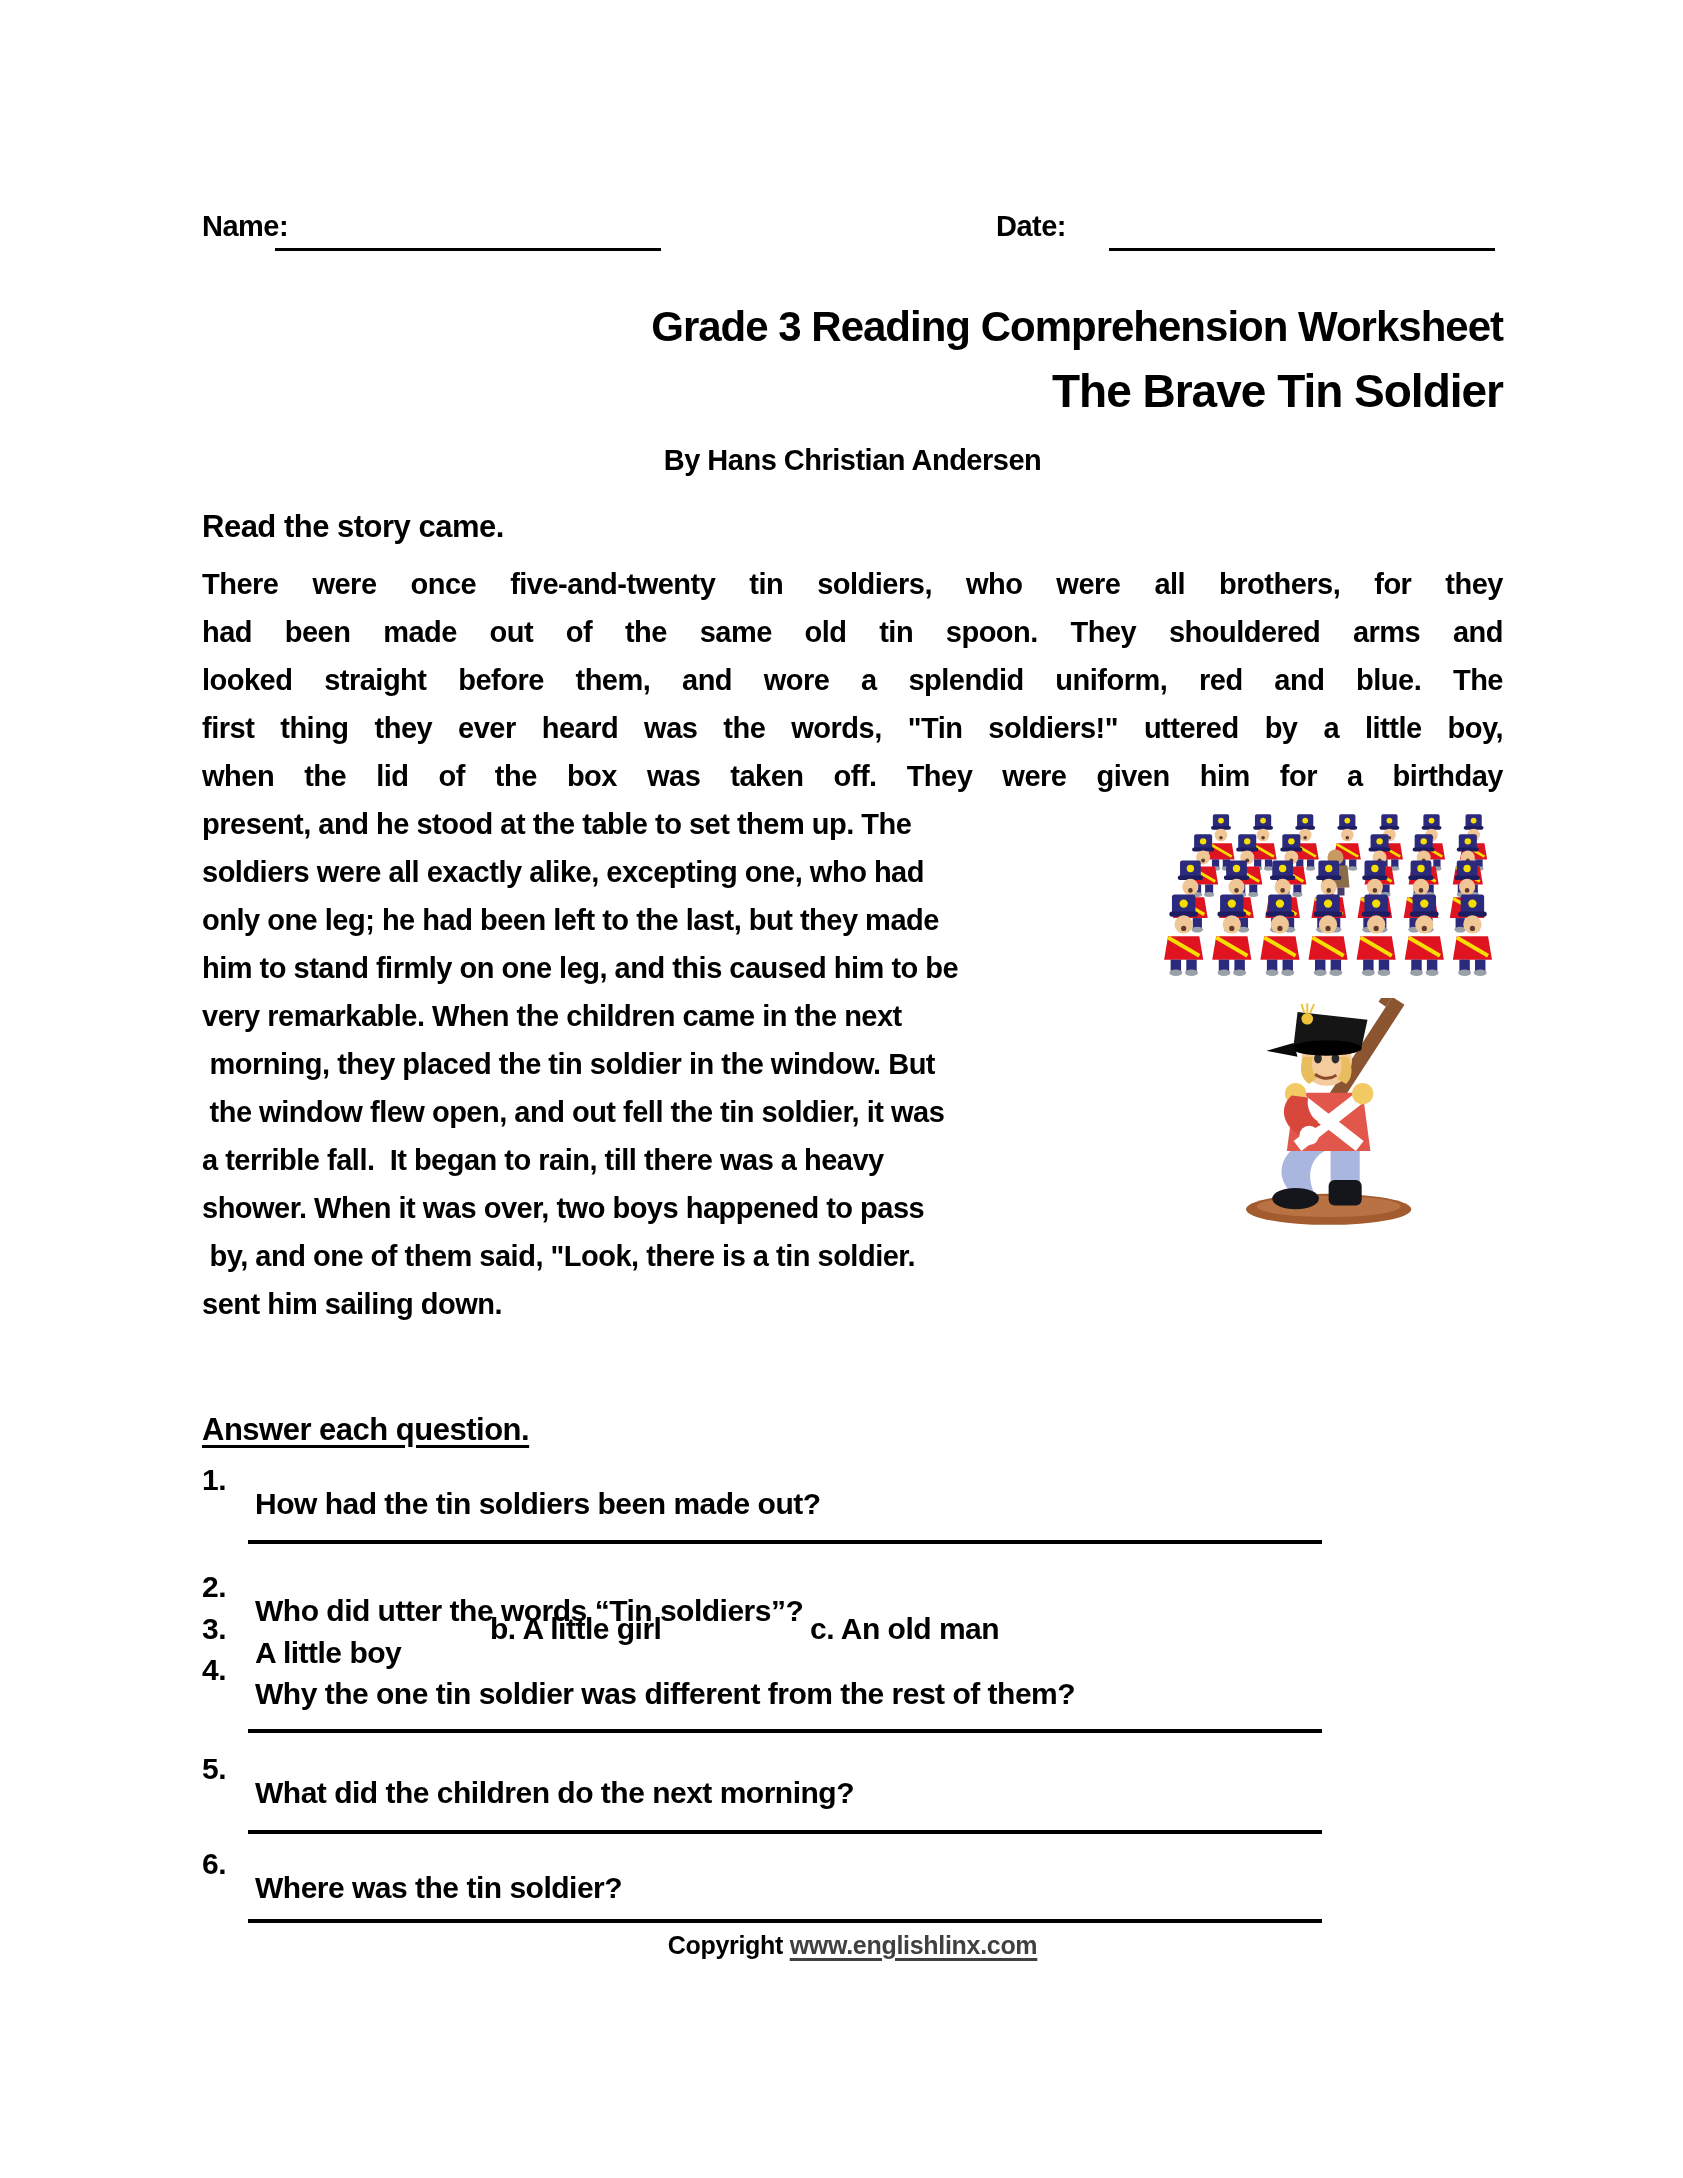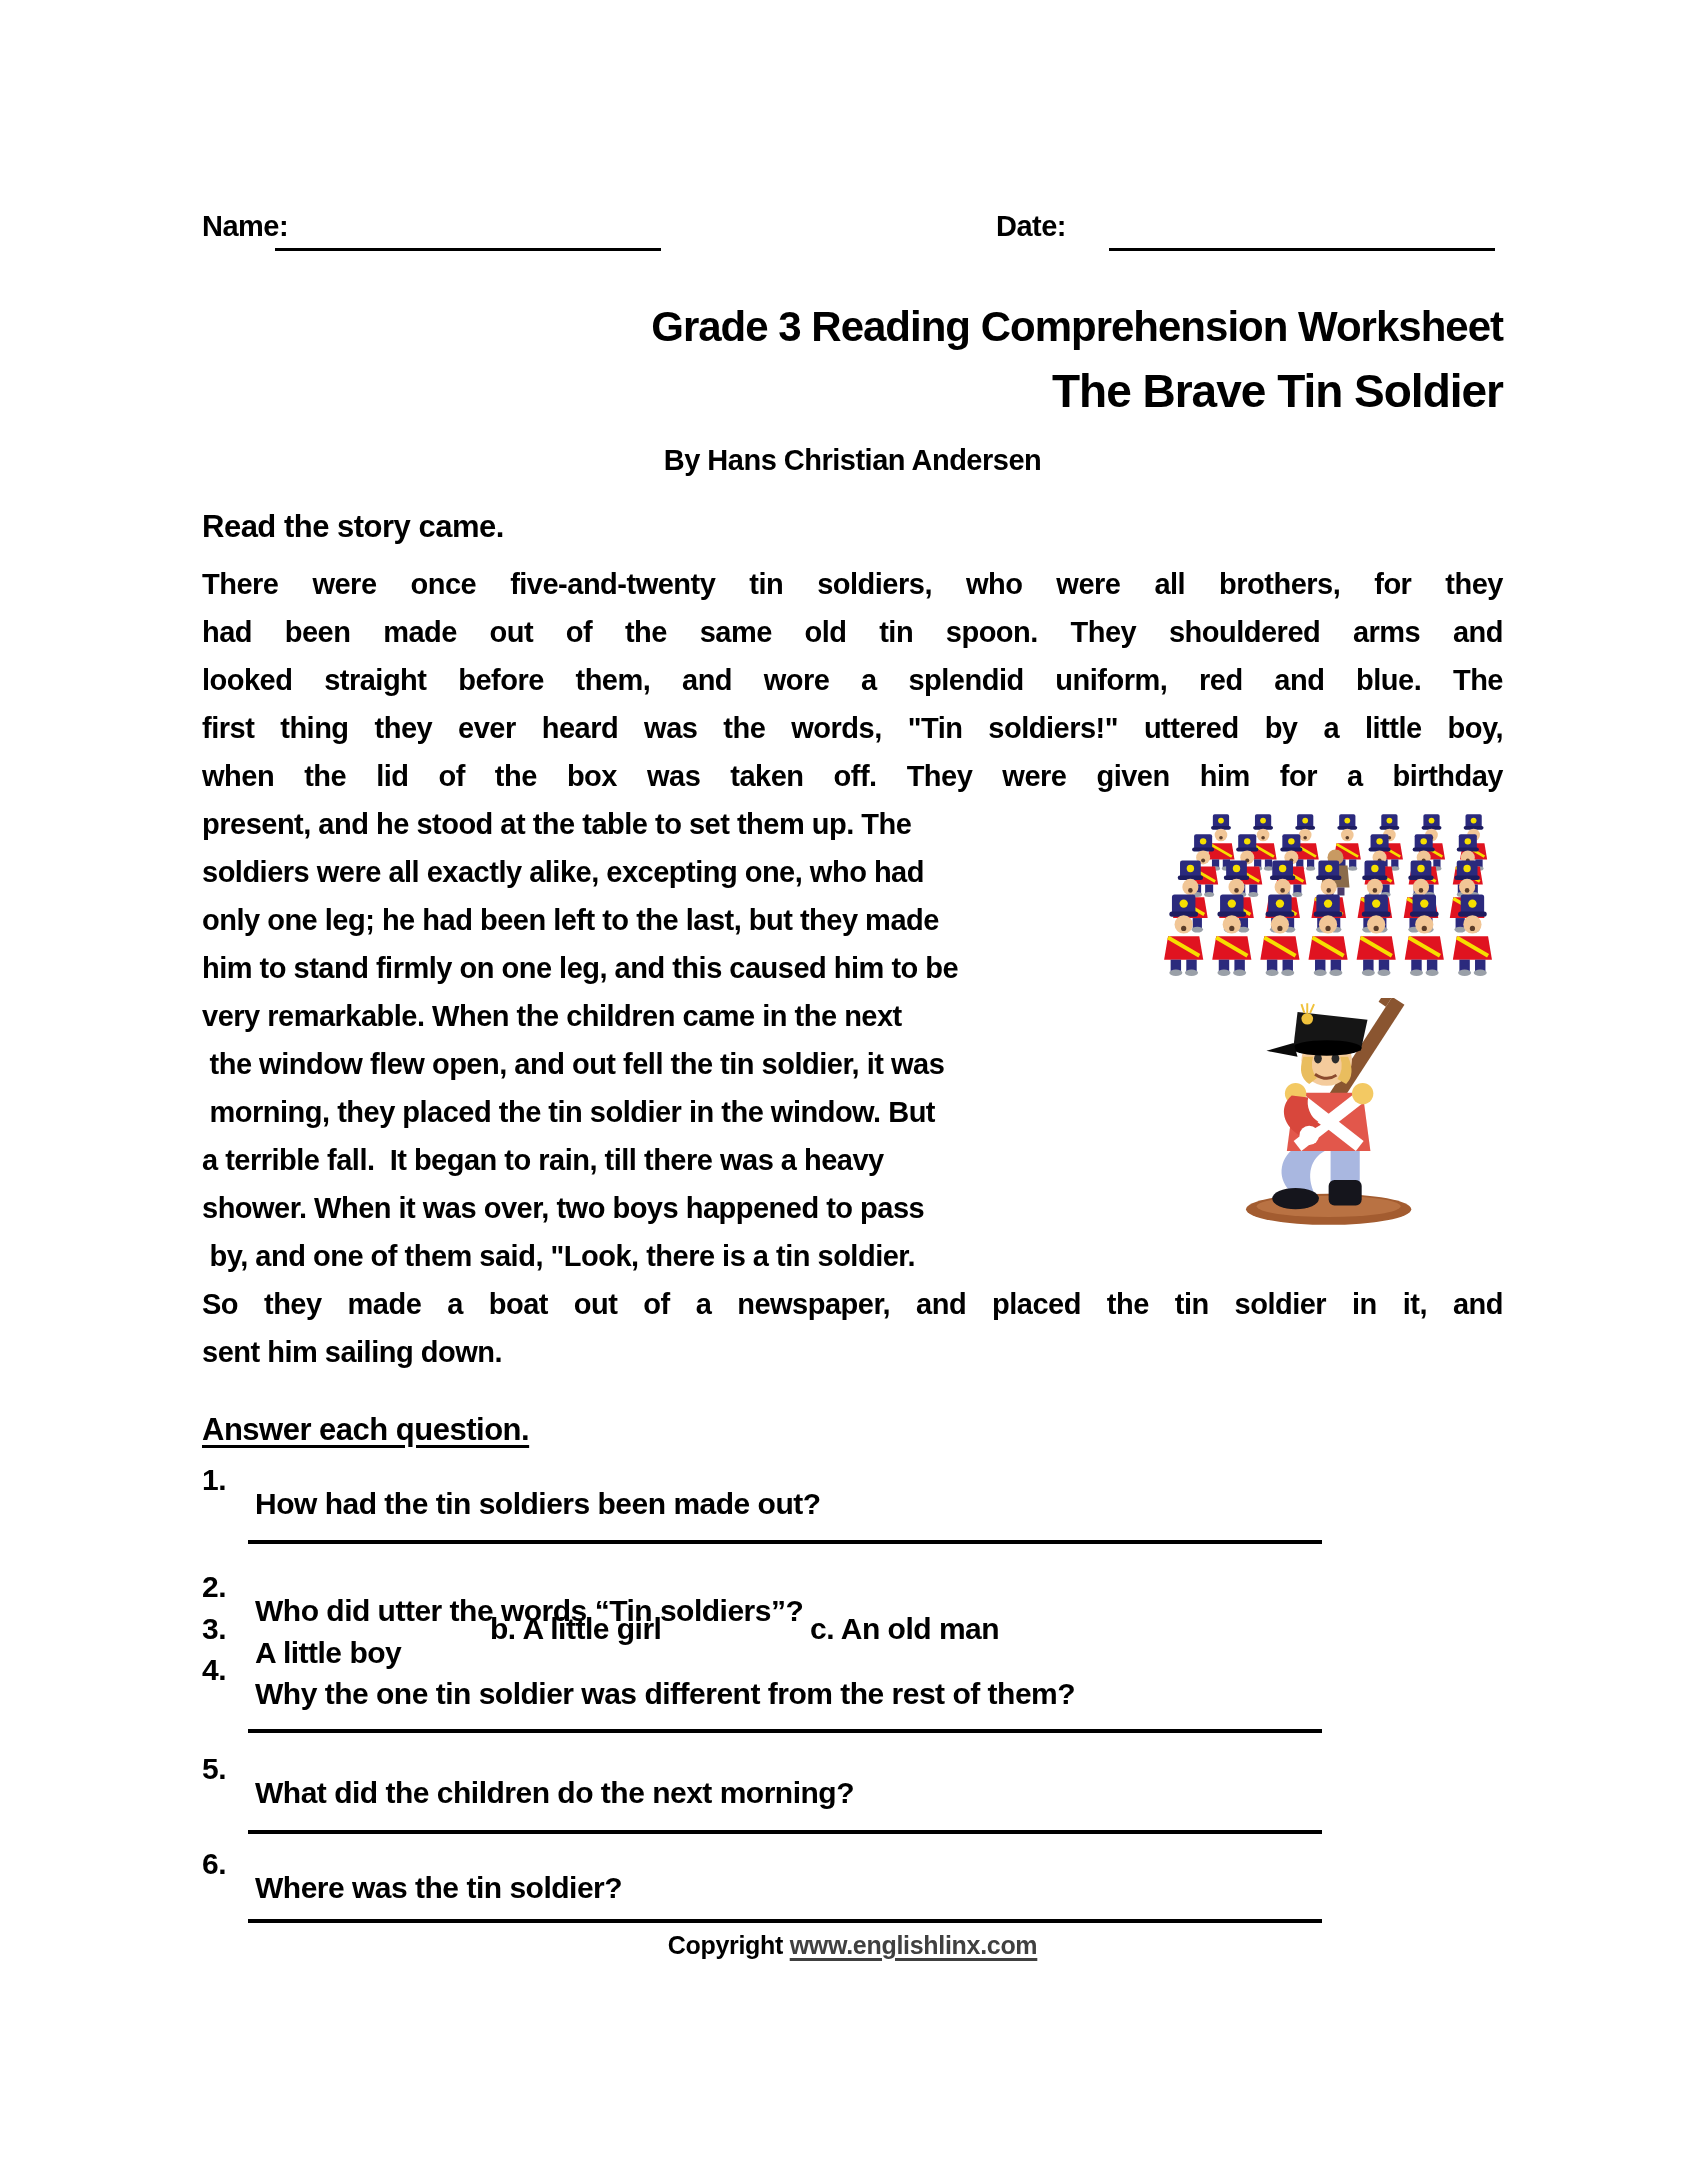--- a/index.html
+++ b/index.html
@@ -47,26 +47,25 @@
     <div class="line just">There were once five-and-twenty tin soldiers, who were all brothers, for they</div>
     <div class="line just">had been made out of the same old tin spoon. They shouldered arms and</div>
     <div class="line just">looked straight before them, and wore a splendid uniform, red and blue. The</div>
     <div class="line just">first thing they ever heard was the words, "Tin soldiers!" uttered by a little boy,</div>
     <div class="line just">when the lid of the box was taken off. They were given him for a birthday</div>
     <div class="line rag">present, and he stood at the table to set them up. The</div>
     <div class="line rag">soldiers were all exactly alike, excepting one, who had</div>
     <div class="line rag">only one leg; he had been left to the last, but they made</div>
     <div class="line rag">him to stand firmly on one leg, and this caused him to be</div>
     <div class="line rag">very remarkable. When the children came in the next</div>
+    <div class="line rag"> morning, they placed the tin soldier in the window. But</div>
     <div class="line rag"> the window flew open, and out fell the tin soldier, it was</div>
-    <div class="line rag"> morning, they placed the tin soldier in the window. But</div>
     <div class="line rag">a terrible fall.  It began to rain, till there was a heavy</div>
     <div class="line rag">shower. When it was over, two boys happened to pass</div>
     <div class="line rag"> by, and one of them said, "Look, there is a tin soldier.</div>
-    <div class="line just">So they made a boat out of a newspaper, and placed the tin soldier in it, and</div>
     <div class="line rag">sent him sailing down.</div>
   </div>
 
   <div class="abs illustration">
     <svg width="391" height="170" viewBox="0 0 390 165">
       <defs>
         <g id="ms">
           <rect x="13" y="0" width="18" height="15" rx="2" fill="#2b2a7d"></rect>
           <rect x="11" y="13" width="22" height="4" rx="2" fill="#1d1c60"></rect>
           <circle cx="22" cy="7" r="3.2" fill="#f6df00"></circle>

